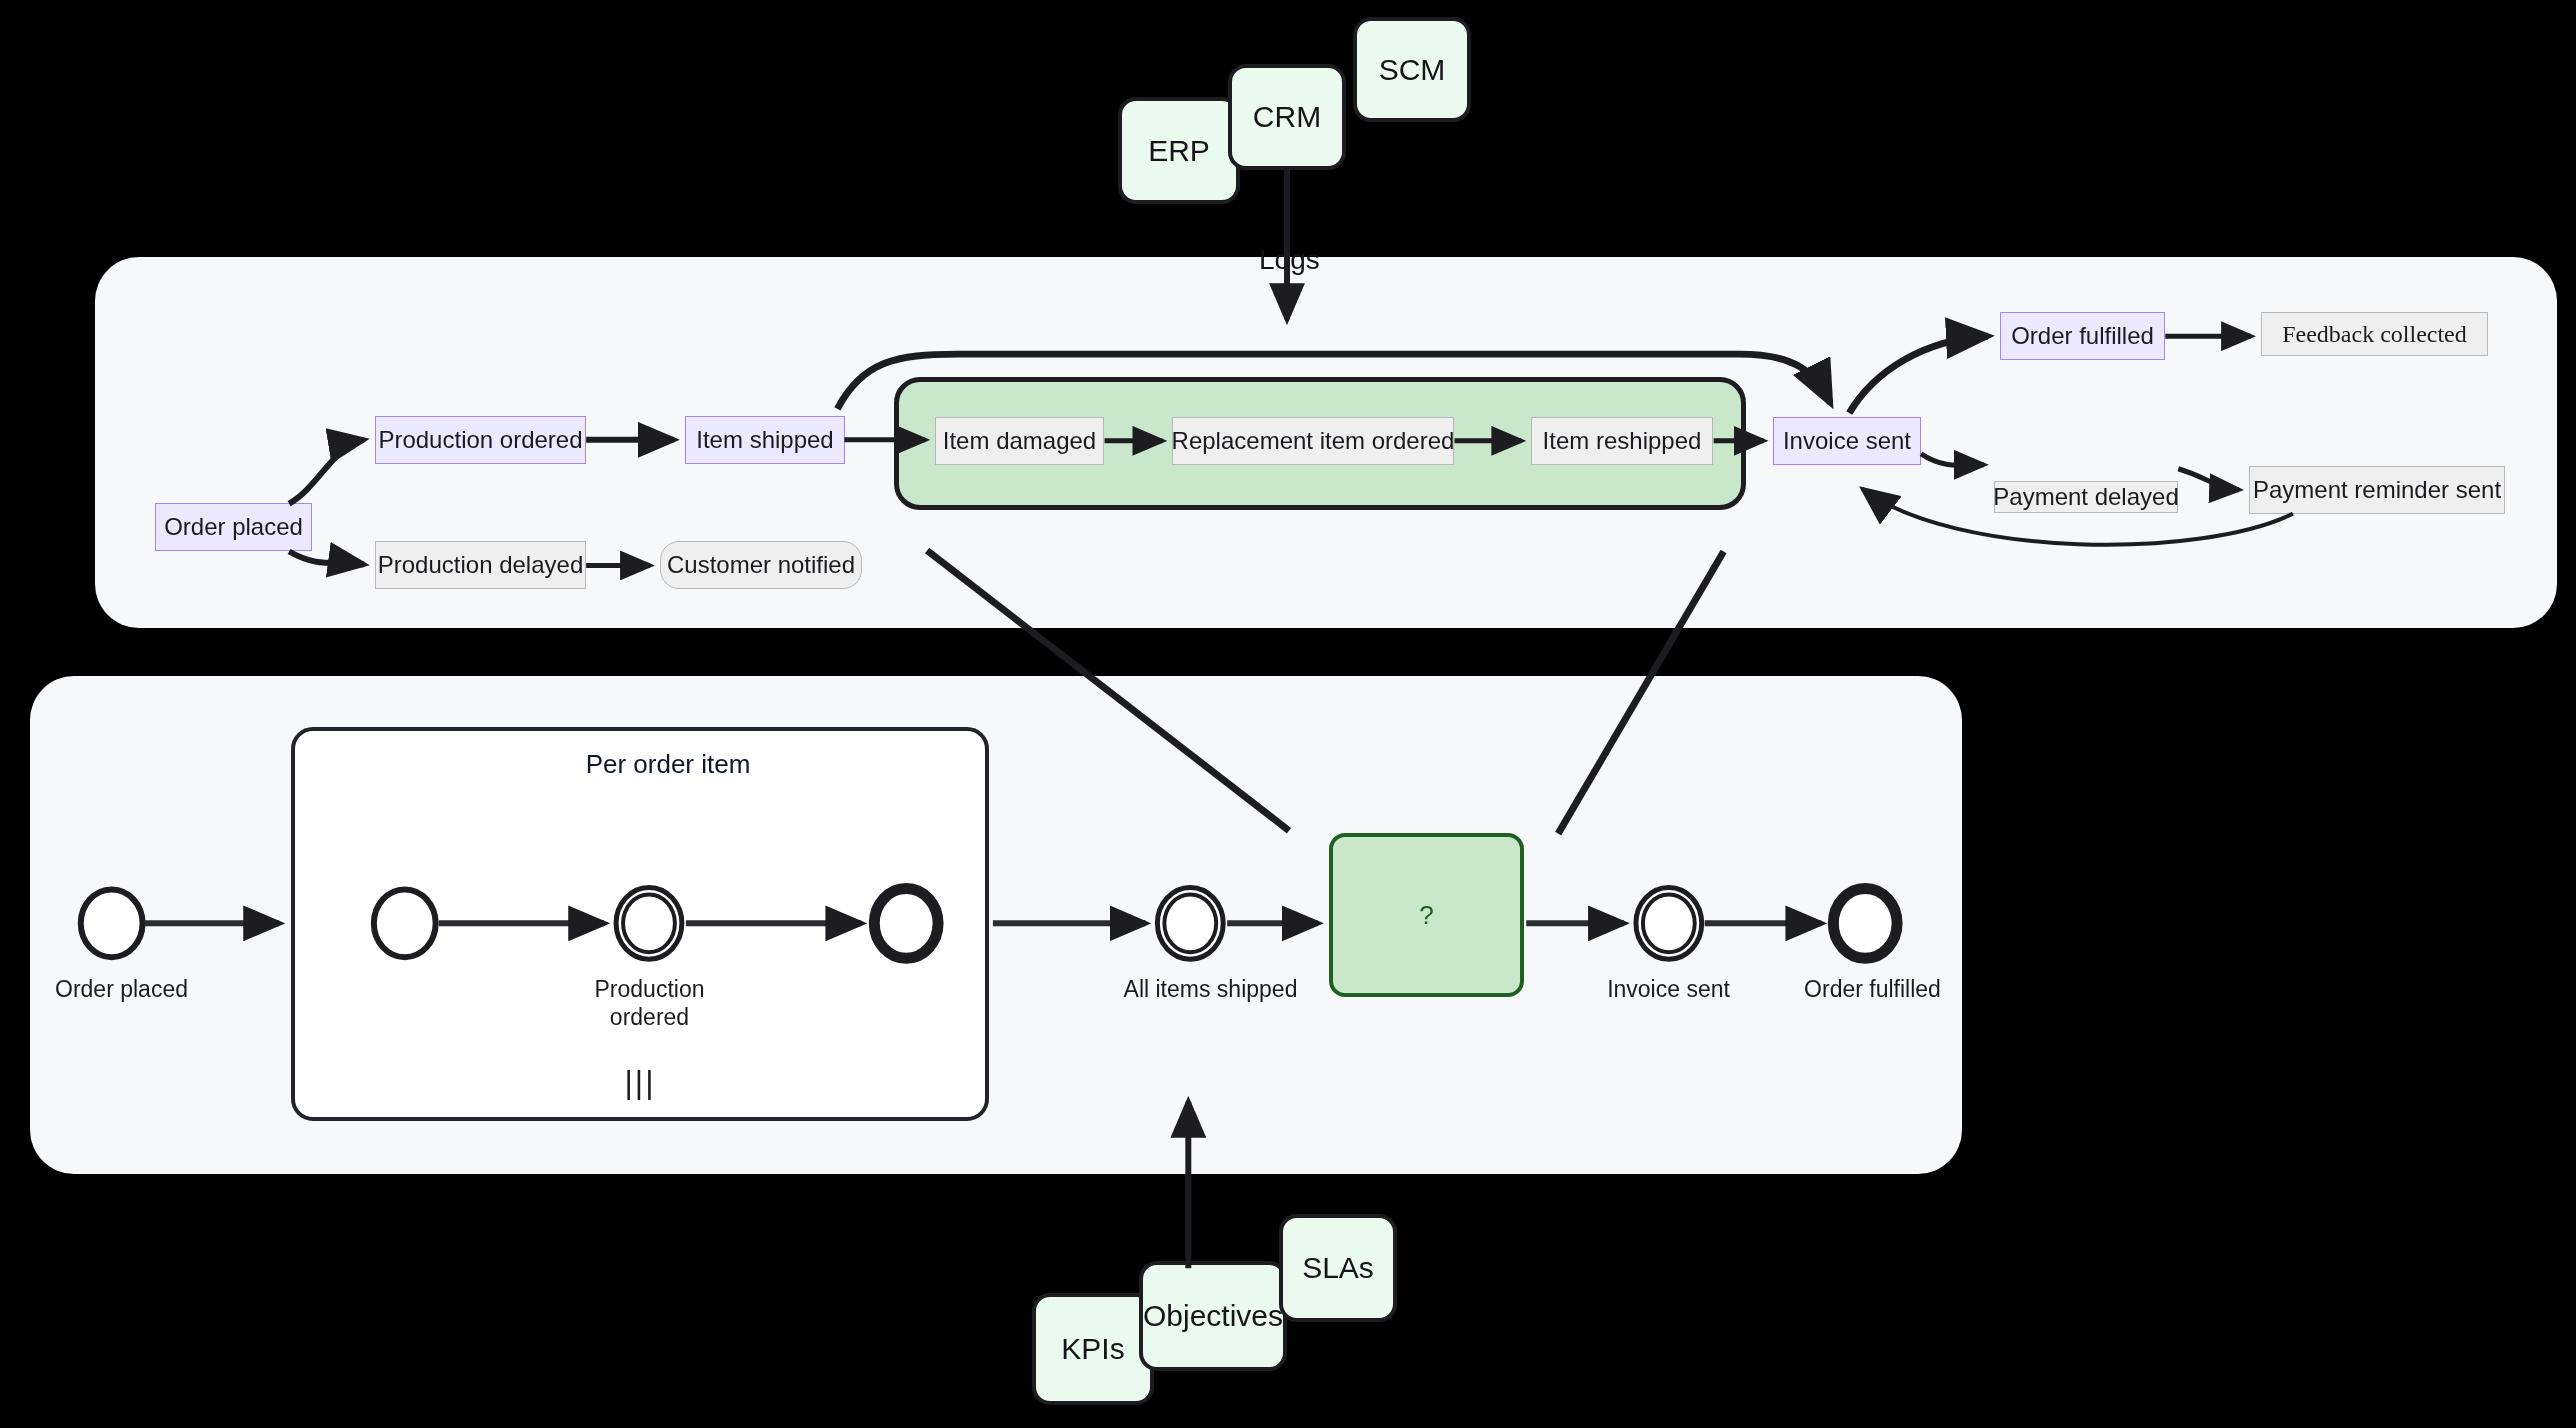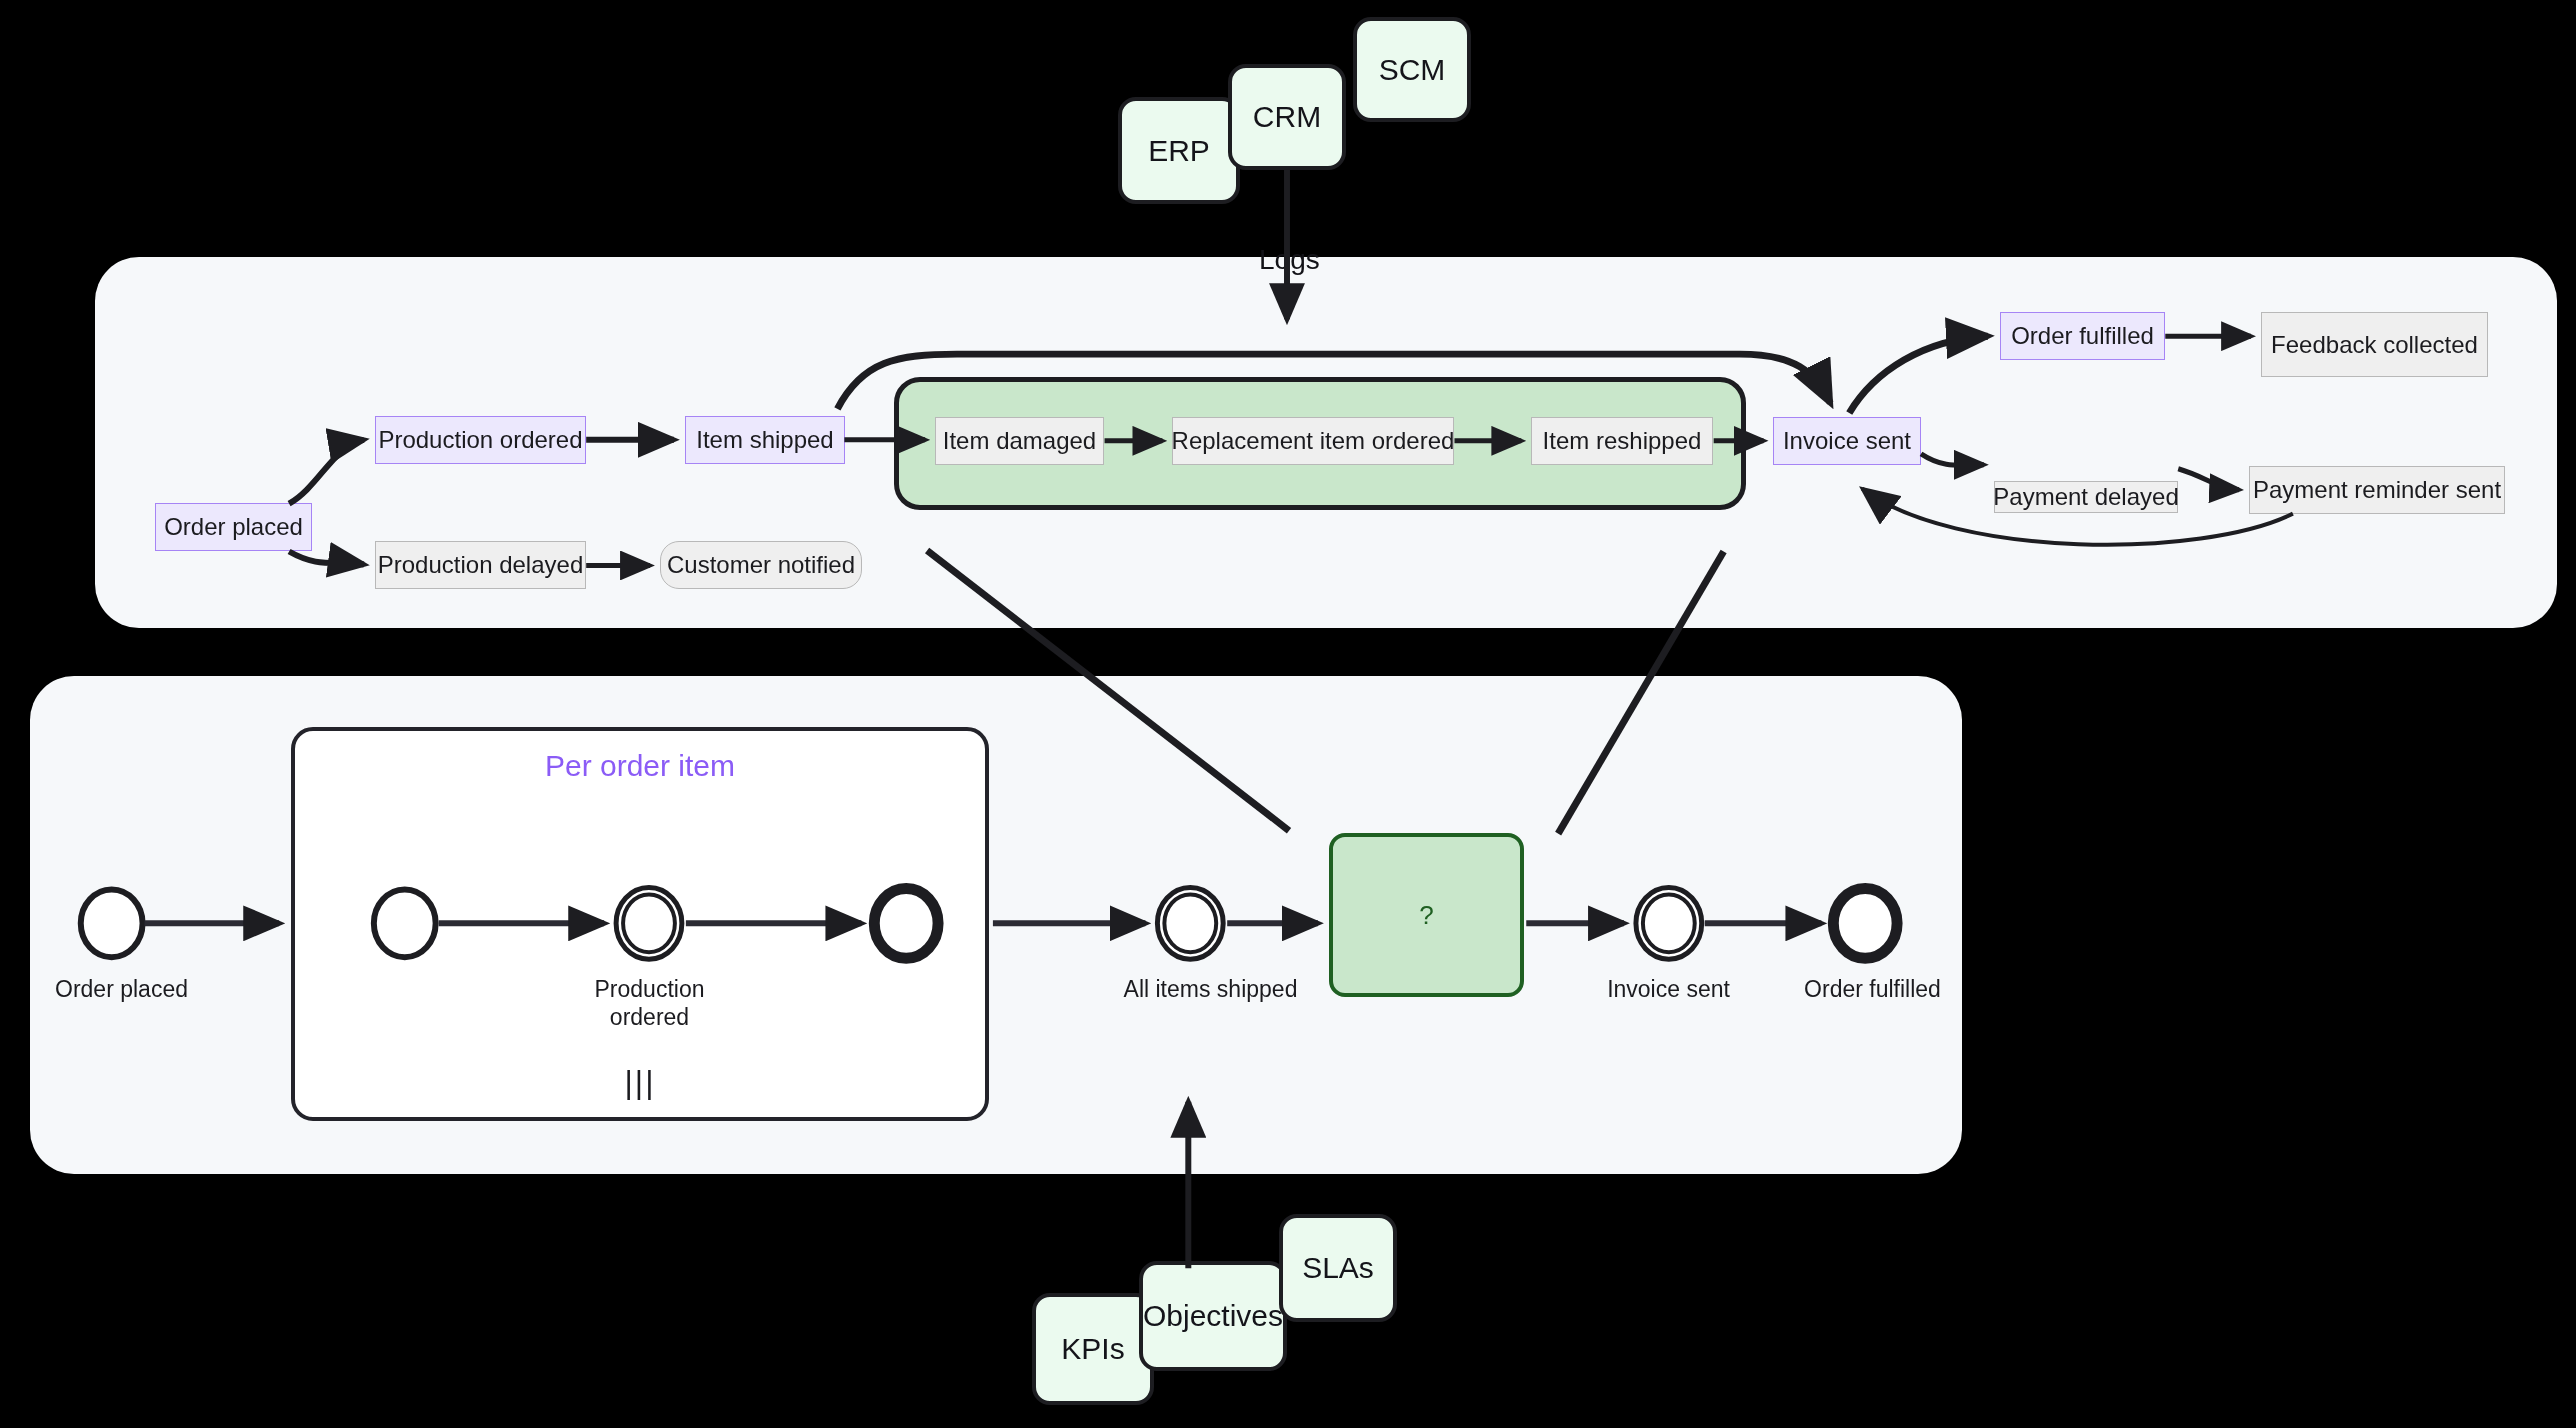--- a/index.html
+++ b/index.html
@@ -89,23 +89,24 @@
     box-sizing: border-box;
     background: #ffffff;
     border: 4px solid #23232a;
     border-radius: 22px;
   }
   .subproc-title {
     position: absolute;
     width: 100%;
     top: 18px;
     text-align: center;
-    font-size: 30px;
-    color: #8b5cf6;
-    font-family: "Liberation Sans", sans-serif;
+    font-size: 26px;
+    color: #0f172a;
+    font-family: "Liberation Sans", sans-serif;
+    margin-left: 28px;
   }
   .subproc-marker {
     position: absolute;
     width: 100%;
     bottom: 16px;
     text-align: center;
     font-size: 32px;
     letter-spacing: 2px;
     color: #1b1b1f;
     font-family: "Liberation Sans", sans-serif;
@@ -214,21 +215,21 @@
   </div>
 
   <div class="node purple" style="left:1773px; top:417px; width:148px; height:48px;">
     <span>Invoice sent</span>
   </div>
 
   <div class="node purple" style="left:2000px; top:312px; width:165px; height:48px;">
     <span>Order fulfilled</span>
   </div>
 
-  <div class="node gray" style="left:2261px; top:312px; width:227px; height:65px;">
+  <div class="node gray" style="left:2261px; top:312px; width:227px; height:44px;font-family:Liberation Serif, serif;">
     <span>Feedback collected</span>
   </div>
 
   <div class="node gray" style="left:1994px; top:441px; width:184px; height:32px;margin-top:40px;">
     <span>Payment delayed</span>
   </div>
 
   <div class="node gray" style="left:2249px; top:466px; width:256px; height:48px;">
     <span>Payment reminder sent</span>
   </div>

